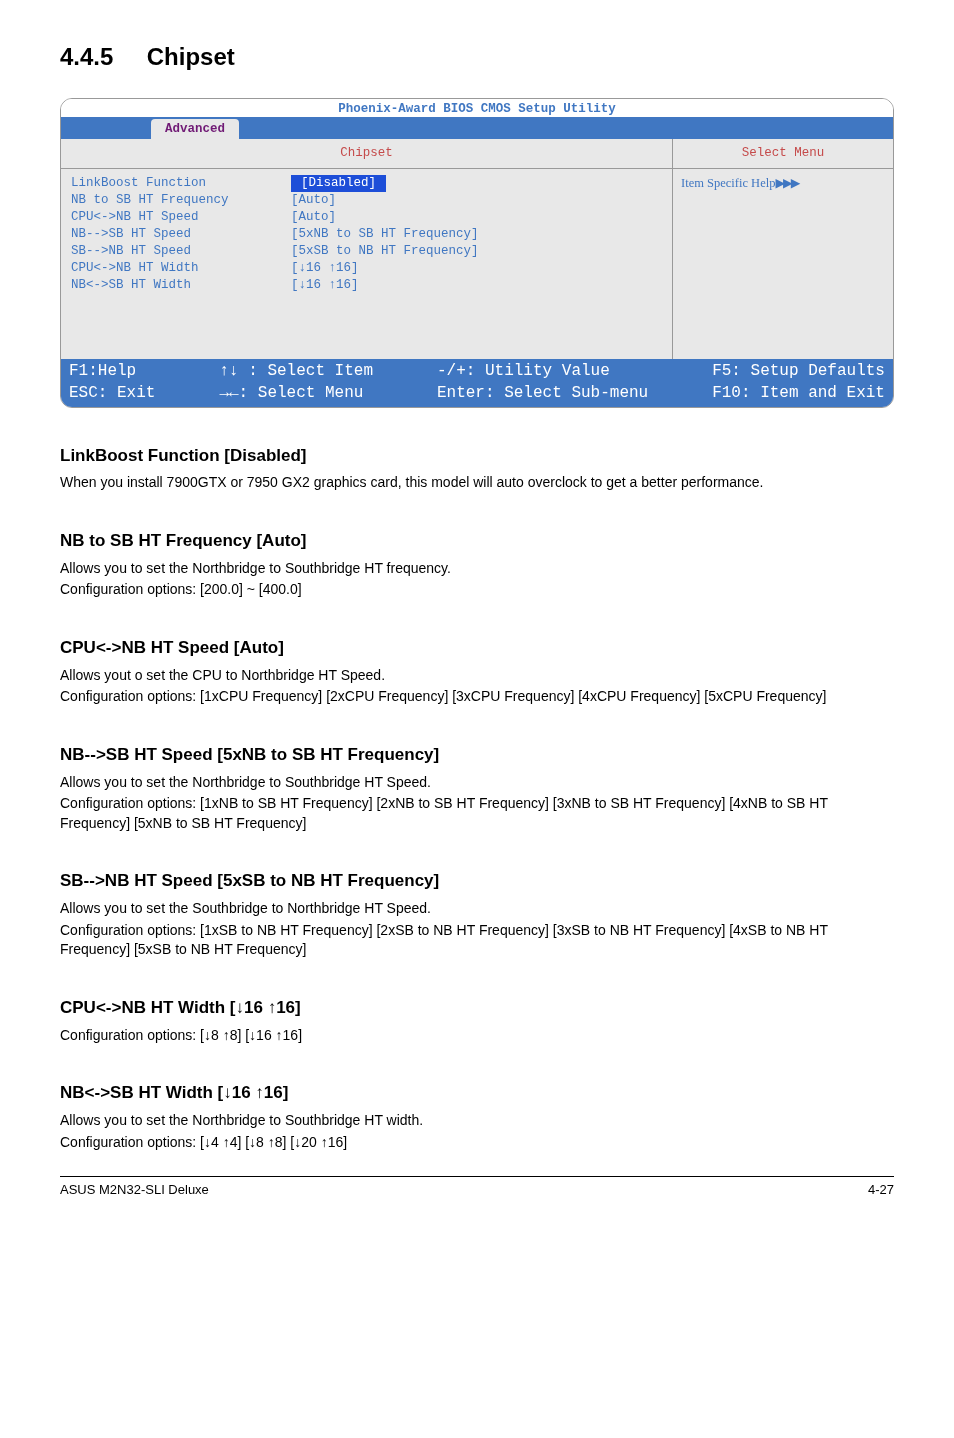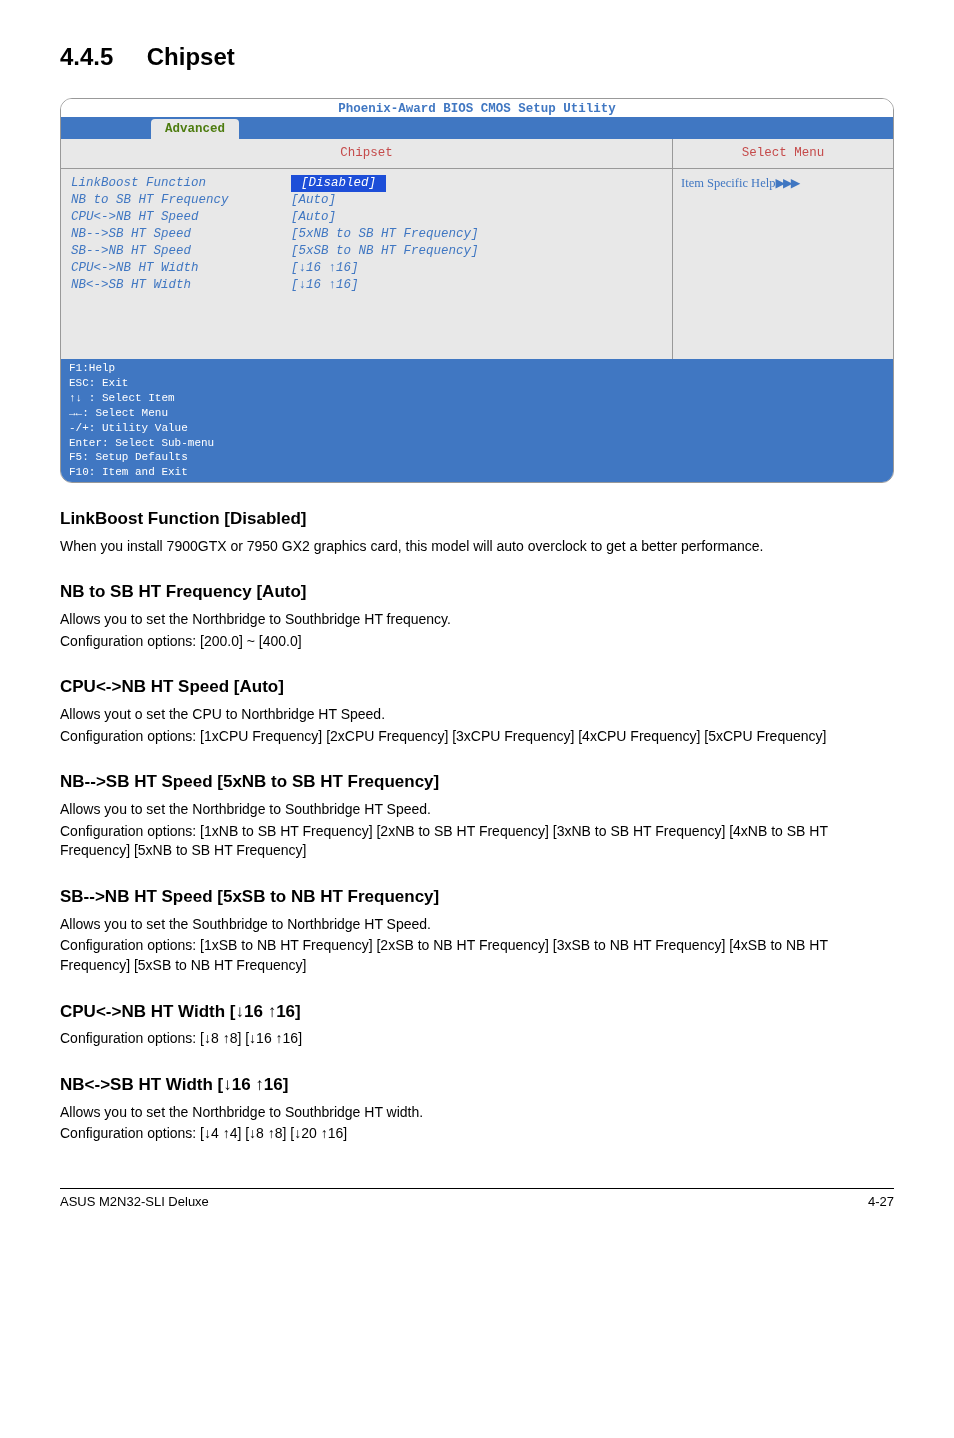--- a/index.html
+++ b/index.html
@@ -36,21 +36,21 @@
   }
   .bios-menu-bar {
     background: #4077c2;
     display: flex;
     align-items: flex-end;
     height: 22px;
   }
   .bios-tab-spacer { width: 90px; }
   .bios-tab {
     background: #e8e8e8;
-    color: #4d7c0f;
+    color: #701a75;
     padding: 2px 14px;
     font-weight: bold;
     border-top-left-radius: 4px;
     border-top-right-radius: 4px;
   }
   .bios-body {
     display: flex;
     background: #e8e8e8;
   }
   .bios-left {
@@ -70,55 +70,53 @@
     text-align: center;
     padding: 6px 0;
     border-bottom: 1px solid #999;
     font-weight: normal;
   }
   .bios-content {
     display: flex;
     color: #4077c2;
     padding: 6px 8px 8px 10px;
     min-height: 190px;
-    font-style: italic;
   }
   .bios-content-right {
     color: #4077c2;
     padding: 6px 8px;
     min-height: 190px;
     font-family: Liberation Serif, serif;
   }
   .bios-col-labels { flex: 0 0 220px; white-space: pre; }
   .bios-col-values { flex: 1; white-space: pre; }
   .bios-row-high { color: #fff; background: #1d4ed8; display: inline-block; padding: 0 10px; }
   .help-arrows { letter-spacing: -2px; }
   .bios-footer {
     background: #4077c2;
     color: #fff;
     display: flex;
     padding: 2px 8px;
     font-family: "Courier New", monospace;
-    font-size: 11px;
+    font-size: 16px;
     justify-content: space-between;
-    flex-direction: column;
   }
   .bios-footer .fcol { white-space: pre; }
   h2.sub {
     font-size: 17px;
     font-weight: bold;
-    margin-top: 24px;
+    margin-top: 36px;
     margin-bottom: 6px;
   }
   p.body {
     font-size: 14px;
     margin-bottom: 2px;
   }
   .page-footer {
-    margin-top: 44px;
+    margin-top: 24px;
     border-top: 1px solid #000;
     padding-top: 4px;
     display: flex;
     justify-content: space-between;
     font-size: 13px;
     gap: 24px;
   }
 </style>
 </head>
 <body>

